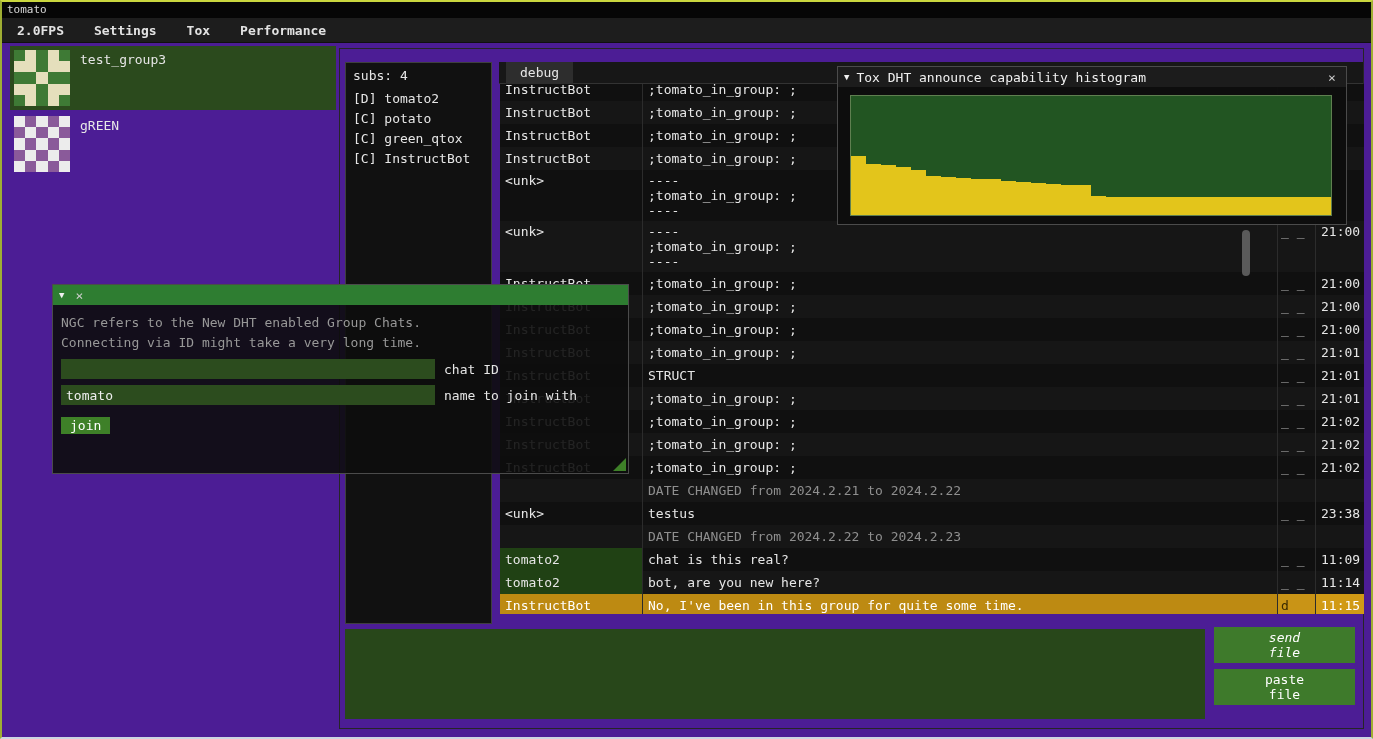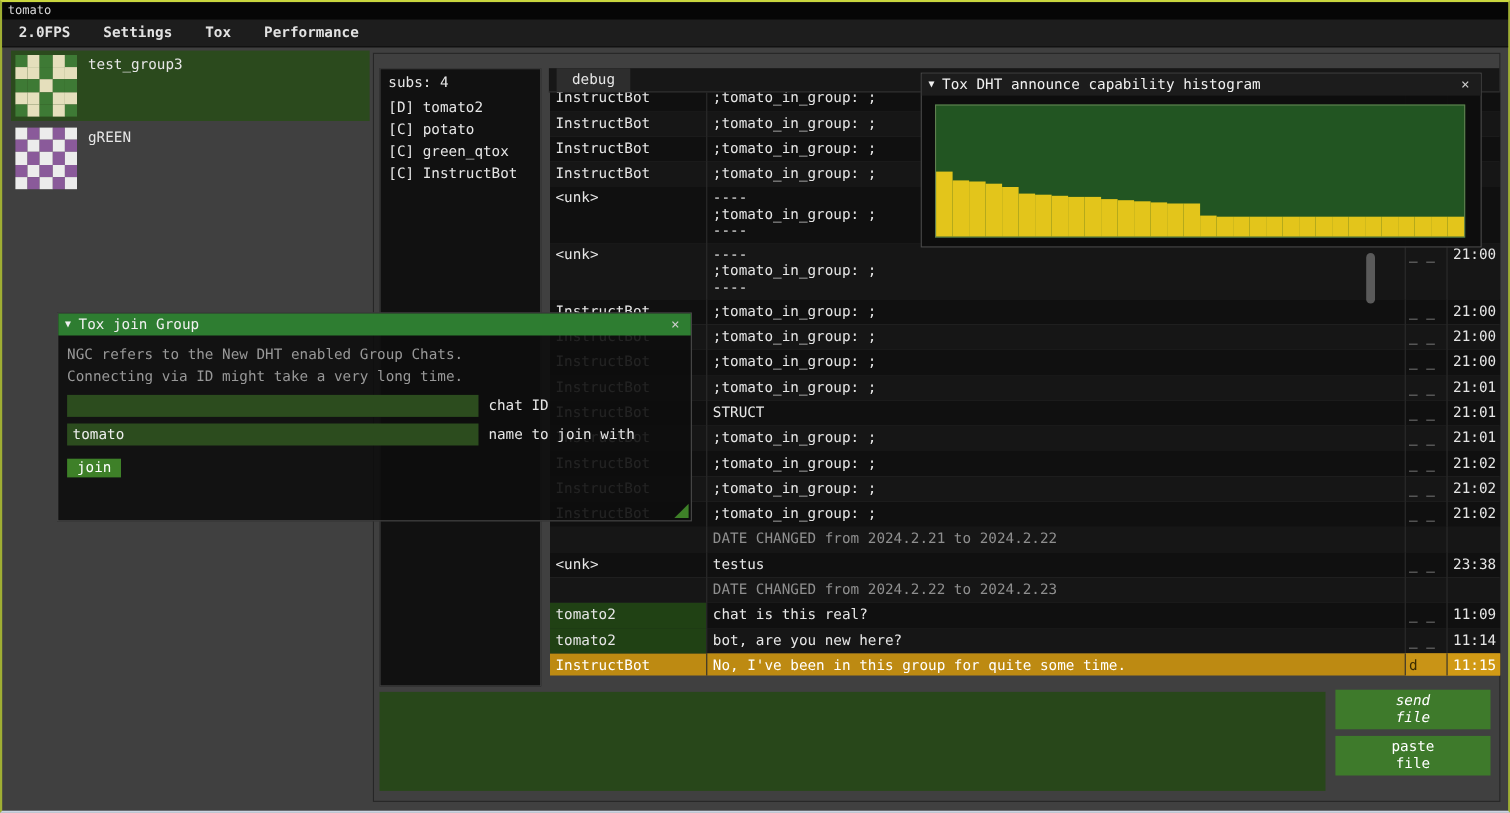--- a/index.html
+++ b/index.html
@@ -3,21 +3,21 @@
 <meta charset="utf-8">
 <style>
   * { margin:0; padding:0; box-sizing:border-box; }
   html,body { background:#000; }
   body {
     width:1373px; height:739px; position:relative; overflow:hidden;
     font-family:"DejaVu Sans Mono","Liberation Mono",monospace;
     font-size:13px; color:#e6e6e6;
   }
   .app {
-    position:absolute; inset:0; background:#404040;
+    position:absolute; inset:0; background:#4c1d95;
     border-top:2px solid #c9d63e; border-left:2px solid #9fae33;
     border-right:2px solid #9fae33; border-bottom:2px solid #ccd5e2;
   }
   
   .titlebar { position:absolute; left:0; top:0; right:0; height:16px; background:#060606;
               font-size:11px; line-height:16px; padding-left:5px; color:#d8d8d8; }
   .menubar { position:absolute; left:0; top:16px; right:0; height:25px; background:#1d1d1d;
              display:flex; align-items:center; border-bottom:1px solid #101010; }
   .menu-item { padding:0 15px; height:25px; line-height:25px; color:#e2e2e2; cursor:default;font-weight:bold; }
   
@@ -415,21 +415,20 @@
           <div class="bar" style="height: 15%; background: rgb(227, 197, 27);"></div>
           <div class="bar" style="height: 15%; background: rgb(227, 197, 27);"></div>
           <div class="bar" style="height: 15%; background: rgb(227, 197, 27);"></div>
         </div>
     </div>
   </div>
 
   <div class="fwindow join-window">
     <div class="wtitle">
       <span class="arrow">▼</span>
-      <span class="ttext">Tox join Group</span>
       <span class="close">×</span>
     </div>
     <div class="join-body">
       <div class="info-line">NGC refers to the New DHT enabled Group Chats.</div>
       <div class="info-line">Connecting via ID might take a very long time.</div>
       <div class="field-row">
         <input class="gin" value="" style="">
         <span>chat ID</span>
       </div>
       <div class="field-row">

